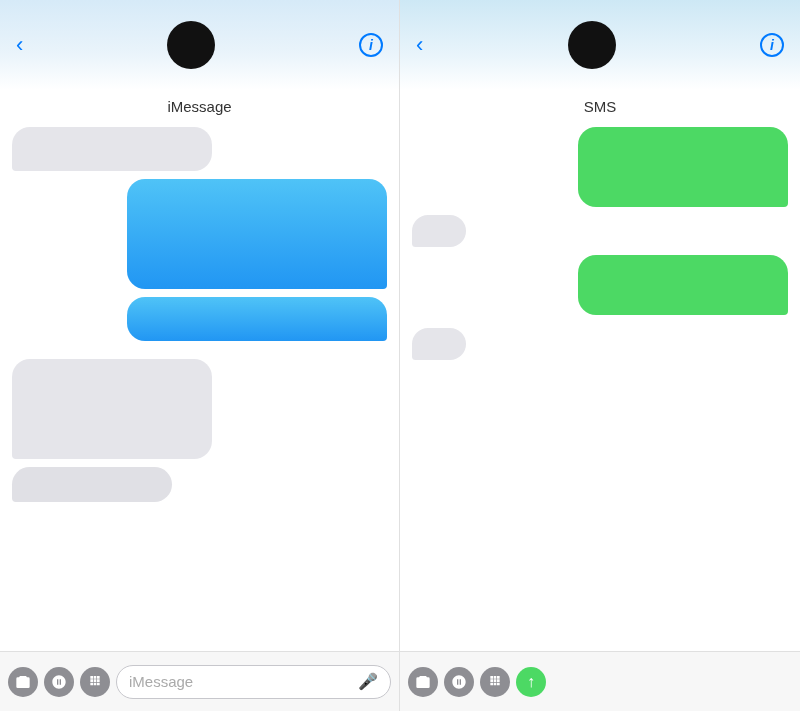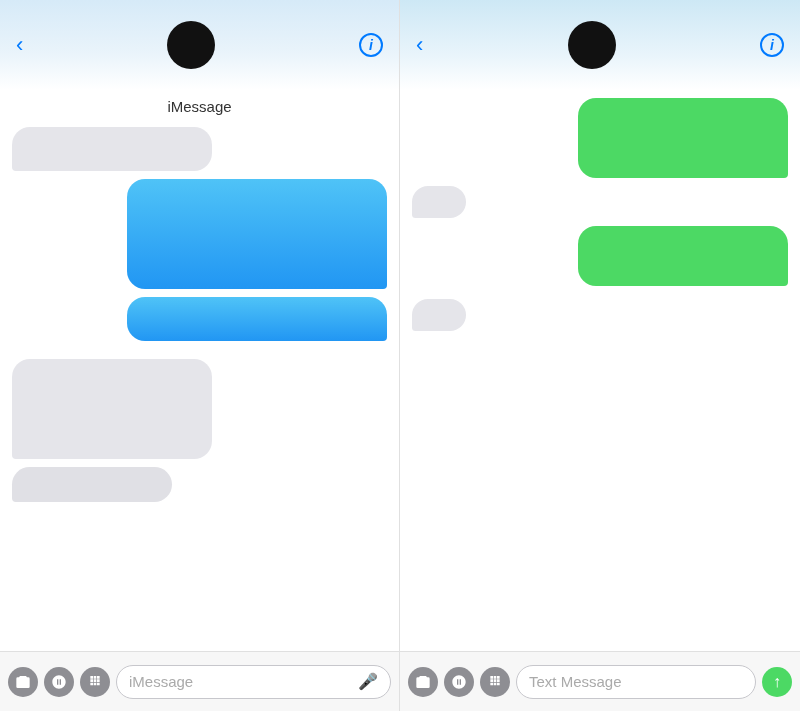--- a/index.html
+++ b/index.html
@@ -309,20 +309,21 @@
       <span class="chevron-left">‹</span>
     </div>
     <div class="header-center">
       <div class="avatar"></div>
     </div>
     <div class="info-btn">
       <span>i</span>
     </div>
   </div>
 
+  <div class="chat-label">SMS</div>
 
   <div class="messages">
 
     <div class="bubble-row right">
       <div class="bubble bubble-sent-sms s1"></div>
     </div>
 
     <div class="bubble-row left">
       <div class="bubble bubble-received-sms s2"></div>
     </div>
@@ -349,22 +350,19 @@
       <svg viewBox="0 0 24 24">
         <path d="M12 2C6.48 2 2 6.48 2 12s4.48 10 10 10 10-4.48 10-10S17.52 2 12 2zm-1 14H9V8h2v8zm4 0h-2V8h2v8z"></path>
       </svg>
     </div>
     <div class="toolbar-icon">
       <svg viewBox="0 0 24 24">
         <path d="M5 3h4v4H5zm5 0h4v4h-4zm5 0h4v4h-4zM5 8h4v4H5zm5 0h4v4h-4zm5 0h4v4h-4zM5 13h4v4H5zm5 0h4v4h-4zm5 0h4v4h-4z"></path>
       </svg>
     </div>
 
-    <div class="input-box">
-      <span class="input-placeholder">Text Message</span>
-    </div>
 
     <div class="send-btn send-btn-sms">
       <span style="font-size:16px; font-weight:bold;">↑</span>
     </div>
   </div>
 
 </div>
 
 </body></html>

